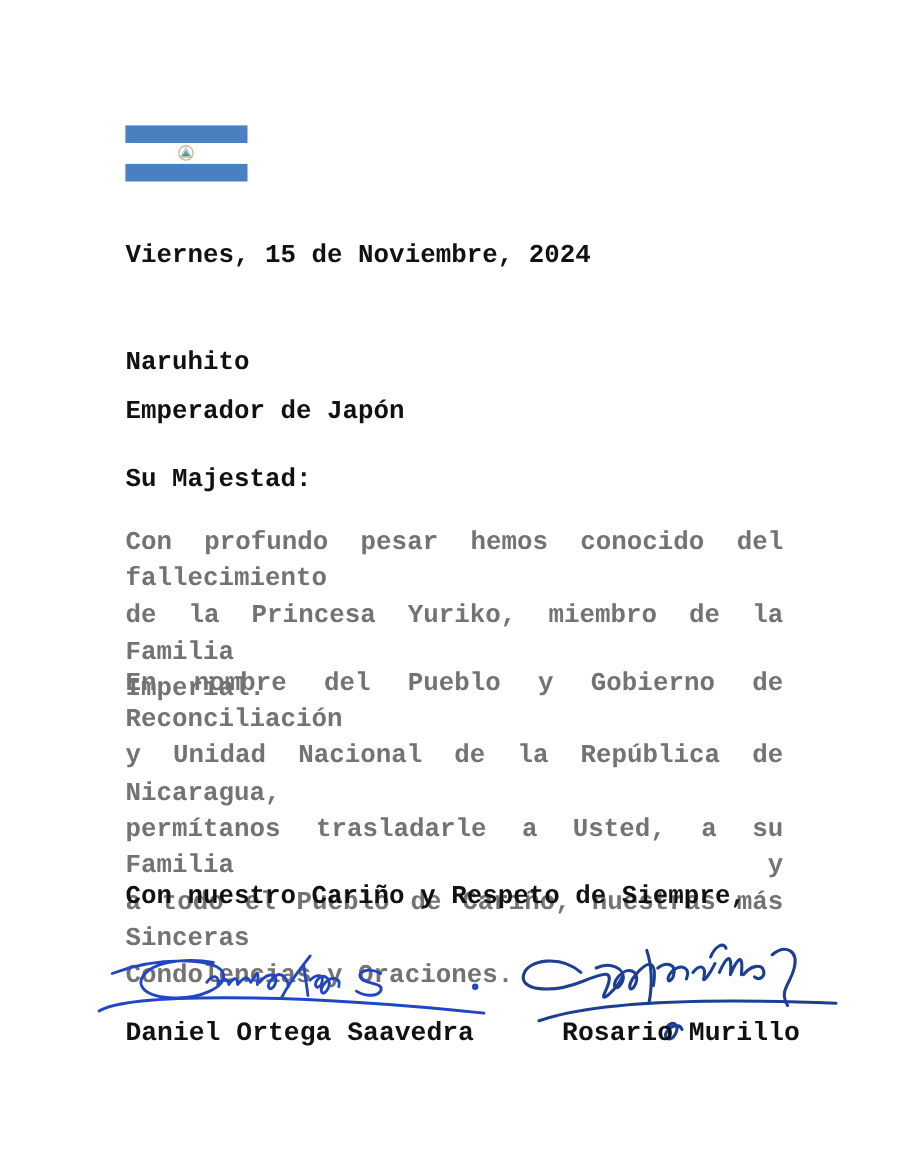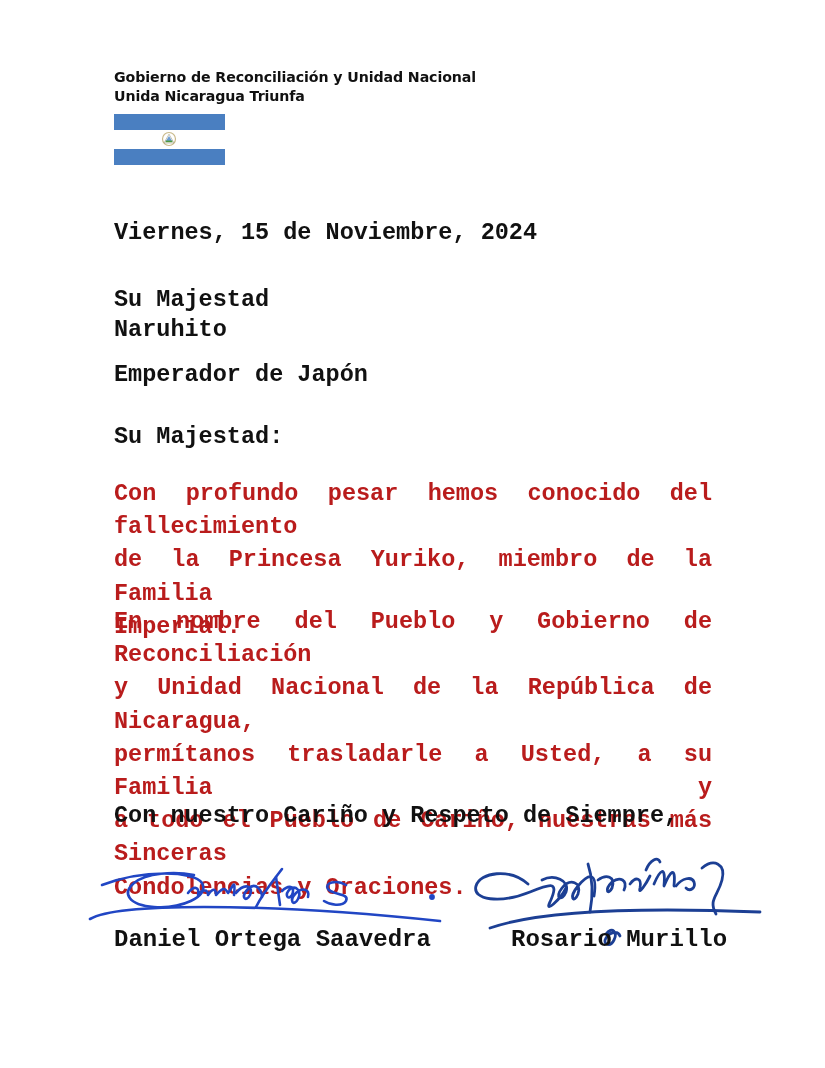--- a/index.html
+++ b/index.html
@@ -69,21 +69,21 @@
     .para {
       position: absolute;
       left: 114px;
       width: 598px;
       font-family: "Liberation Mono", "DejaVu Sans Mono", monospace;
       font-weight: bold;
       font-size: 23.5px;
       line-height: 33.2px;
       text-align: justify;
       text-align-last: left;
-      color: #b91c1c;
+      color: #737373;
     }
     .para .jl {
       display: block;
       text-align: justify;
       text-align-last: justify;
       white-space: normal;
     }
     .para .jl.last {
       text-align-last: left;
     }
@@ -98,40 +98,35 @@
       line-height: 30px;
       color: #111111;
       white-space: pre;
     }
   </style>
 </head>
 <body>
 
 <div class="page">
 
-  <div class="letterhead">
-    <div>Gobierno de Reconciliación y Unidad Nacional</div>
-    <div>Unida Nicaragua Triunfa</div>
-  </div>
 
   <div class="flag">
     <div class="stripe-top" style="background:#4a7fc1;"></div>
     <div class="stripe-mid"></div>
     <div class="stripe-bottom" style="background:#4a7fc1;"></div>
     <svg class="emblem" viewBox="0 0 16 16">
       <circle cx="8" cy="8" r="6.5" fill="none" stroke="#c9b98a" stroke-width="1.2"></circle>
       <polygon points="8,3.2 13,12 3,12" fill="#ffffff" stroke="#8a8a6a" stroke-width="0.5"></polygon>
       <polygon points="8,5 11.4,10.6 4.6,10.6" fill="#6b9bd3"></polygon>
       <rect x="4.6" y="9.6" width="6.8" height="1.6" fill="#4e9a3c"></rect>
     </svg>
   </div>
 
   <div class="line mono" style="top:183px;margin-top:35px;">Viernes, 15 de Noviembre, 2024</div>
 
-  <div class="line mono" style="top:285px;">Su Majestad</div>
   <div class="line mono" style="top:315px;">Naruhito</div>
   <div class="line mono" style="top:360px;">Emperador de Japón</div>
 
   <div class="line mono" style="top:394px;margin-top:28px;">Su Majestad:</div>
 
   <div class="para" style="top:477px;">
     <span class="jl">Con profundo pesar hemos conocido del fallecimiento</span>
     <span class="jl">de la Princesa Yuriko, miembro de la Familia</span>
     <span class="jl last">Imperial.</span>
   </div>

